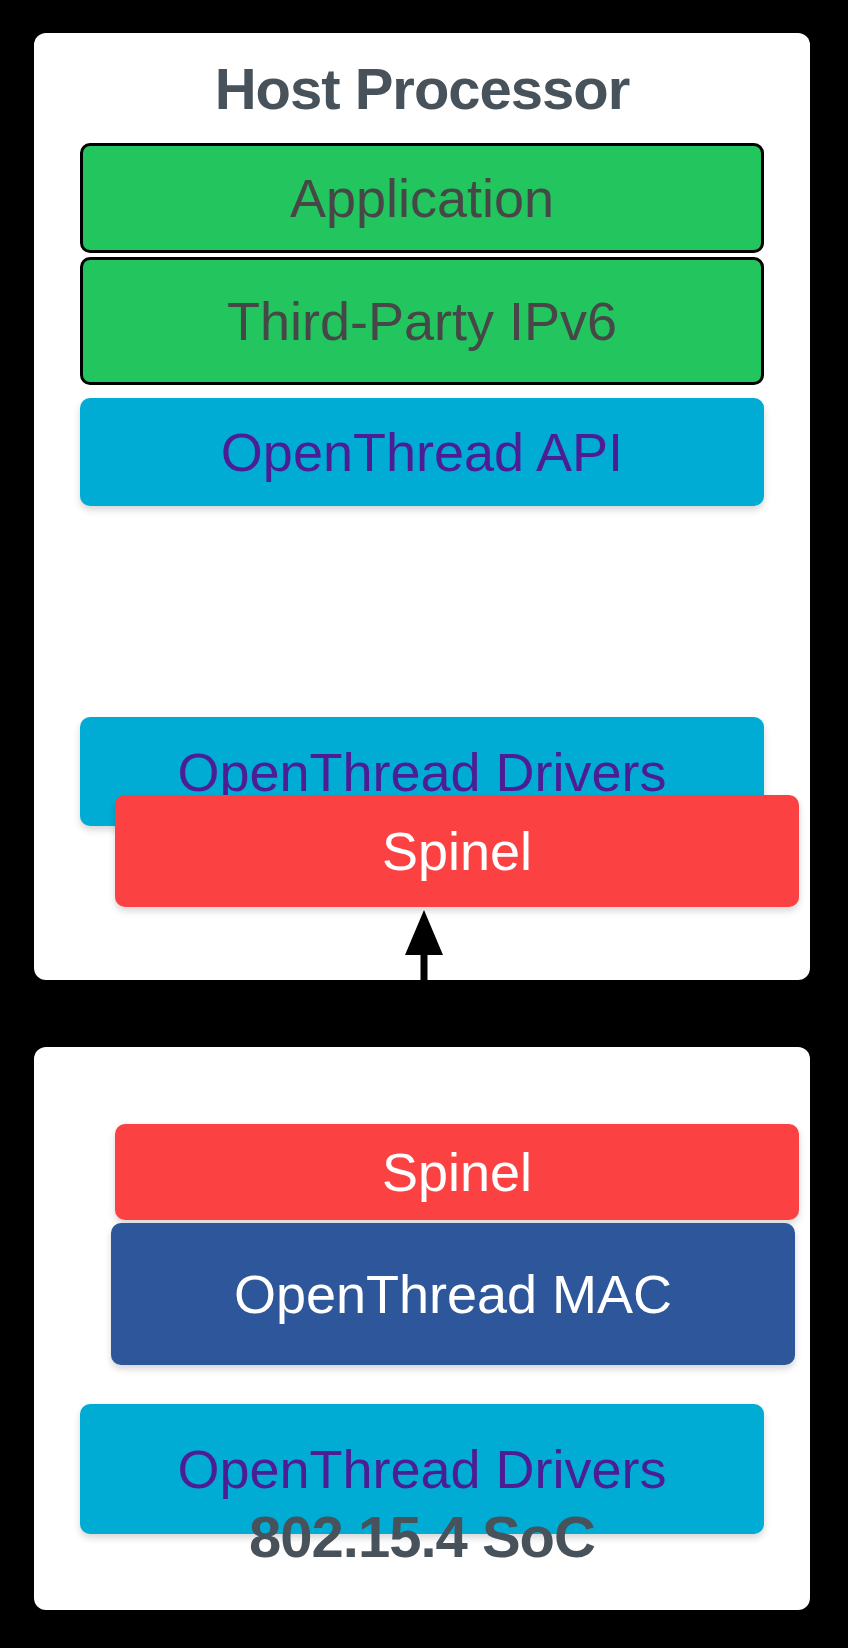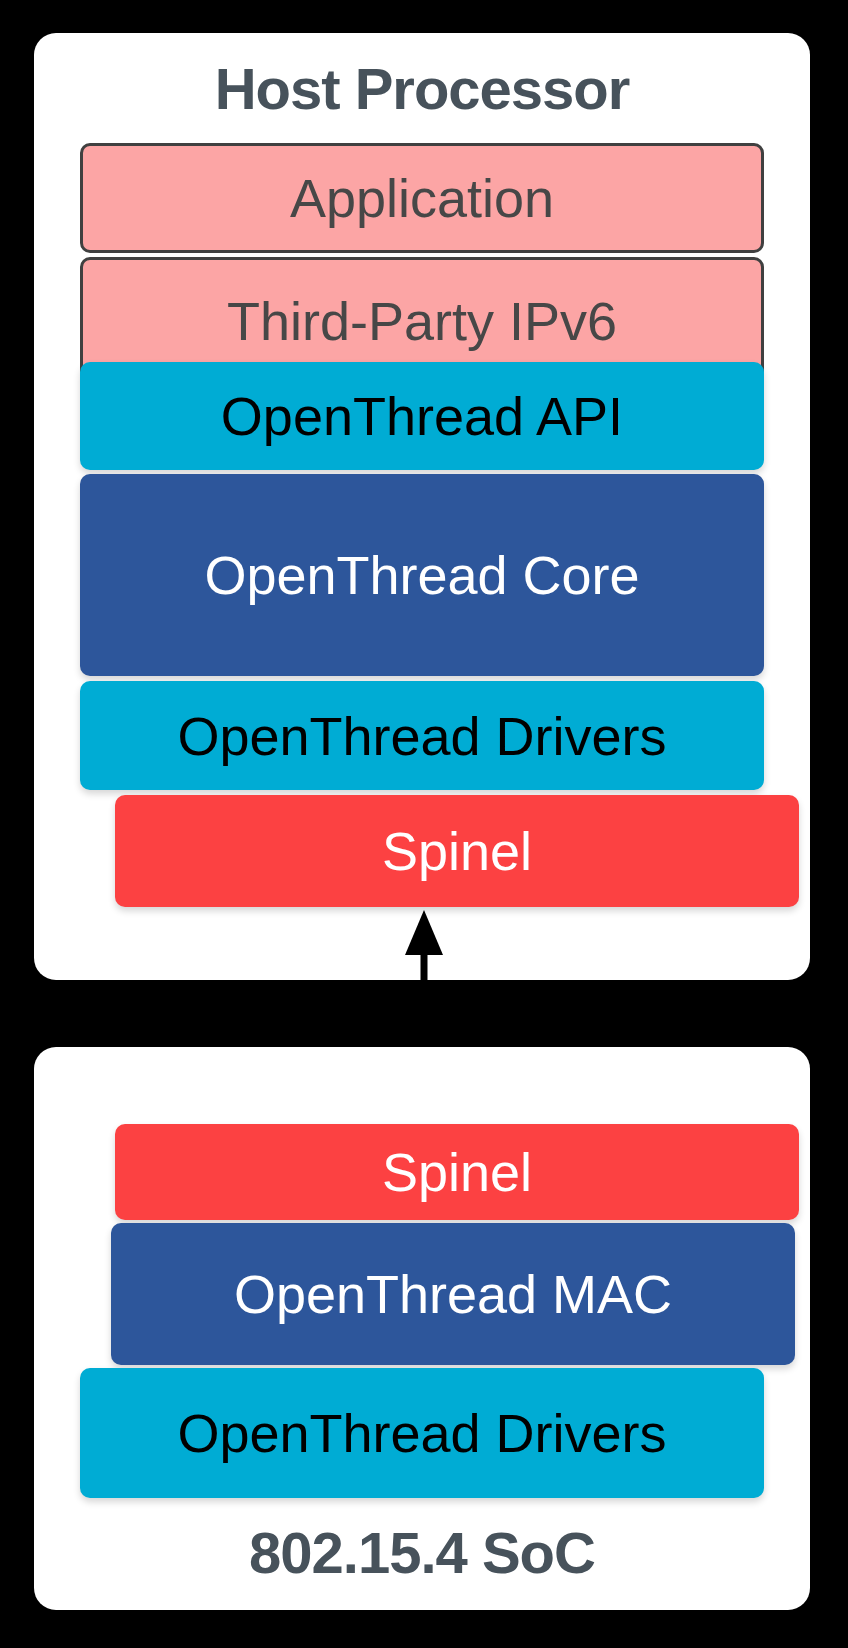--- a/index.html
+++ b/index.html
@@ -3,42 +3,42 @@
 <meta charset="utf-8">
 <style>
   html,body{margin:0;padding:0;}
   body{
     width:848px;height:1648px;position:relative;
     background:#000000;overflow:hidden;
     font-family:"Liberation Sans","DejaVu Sans",sans-serif;
   }
   .panel{
     position:absolute;left:34px;width:776px;
-    background:#FFFFFF;border-radius:22px;
+    background:#FFFFFF;border-radius:12px;
   }
   #host-panel{top:33px;height:947px;}
   #soc-panel{top:1047px;height:563px;}
   .panel-title{
     position:absolute;left:0;right:0;text-align:center;
     font-size:58px;font-weight:700;color:#47525B;
     letter-spacing:-1px;
   }
   #host-title{top:22px;}
-  #soc-title{top:472px;}
+  #soc-title{top:456px;}
   .layer{
     position:absolute;left:46px;width:684px;
     box-sizing:border-box;border-radius:10px;
     display:flex;align-items:center;justify-content:center;
     font-size:54px;box-shadow:0 4px 7px rgba(0,0,0,0.16);
   }
   .layer[data-kind="gray"]{
-    background:#fca5a5;border:3px solid #404040;color:#474747;
+    background:#22c55e;border:3px solid #000000;color:#474747;
     box-shadow:none;
   }
-  .layer[data-kind="cyan"]{background:#00ACD4;color:#000000;}
+  .layer[data-kind="cyan"]{background:#00ACD4;color:#4c1d95;margin-top:36px;}
   .layer[data-kind="blue"]{background:#2D569B;color:#FFFFFF;}
   .layer[data-kind="red"]{background:#FC4142;color:#FFFFFF;margin-left:35px;}
   
   #layer-application{top:110px;height:110px;}
   #layer-thirdparty {top:224px;height:128px;}
   #layer-api        {top:329px;height:108px;}
   #layer-core       {top:441px;height:202px;}
   #layer-drivers-host{top:648px;height:109px;}
   #layer-spinel-host{top:762px;height:112px;}
   
@@ -54,21 +54,20 @@
 
 <div class="panel" id="host-panel">
   <div class="panel-title" id="host-title">Host Processor</div>
 
   <div class="layer" id="layer-application" data-kind="gray">Application</div>
 
   <div class="layer" id="layer-thirdparty" data-kind="gray">Third-Party IPv6</div>
 
   <div class="layer" id="layer-api" data-kind="cyan">OpenThread API</div>
 
-  <div class="layer" id="layer-core" data-kind="blue">OpenThread Core</div>
 
   <div class="layer" id="layer-drivers-host" data-kind="cyan">OpenThread Drivers</div>
 
   <div class="layer" id="layer-spinel-host" data-kind="red">Spinel</div>
 </div>
 
 <svg id="spinel-arrow" viewBox="0 0 64 214" xmlns="http://www.w3.org/2000/svg">
   <line x1="32" y1="40" x2="32" y2="174" stroke="#000000" stroke-width="7"></line>
   <polygon points="32,2 13,47 51,47" fill="#000000"></polygon>
   <polygon points="32,212 13,167 51,167" fill="#000000"></polygon>

